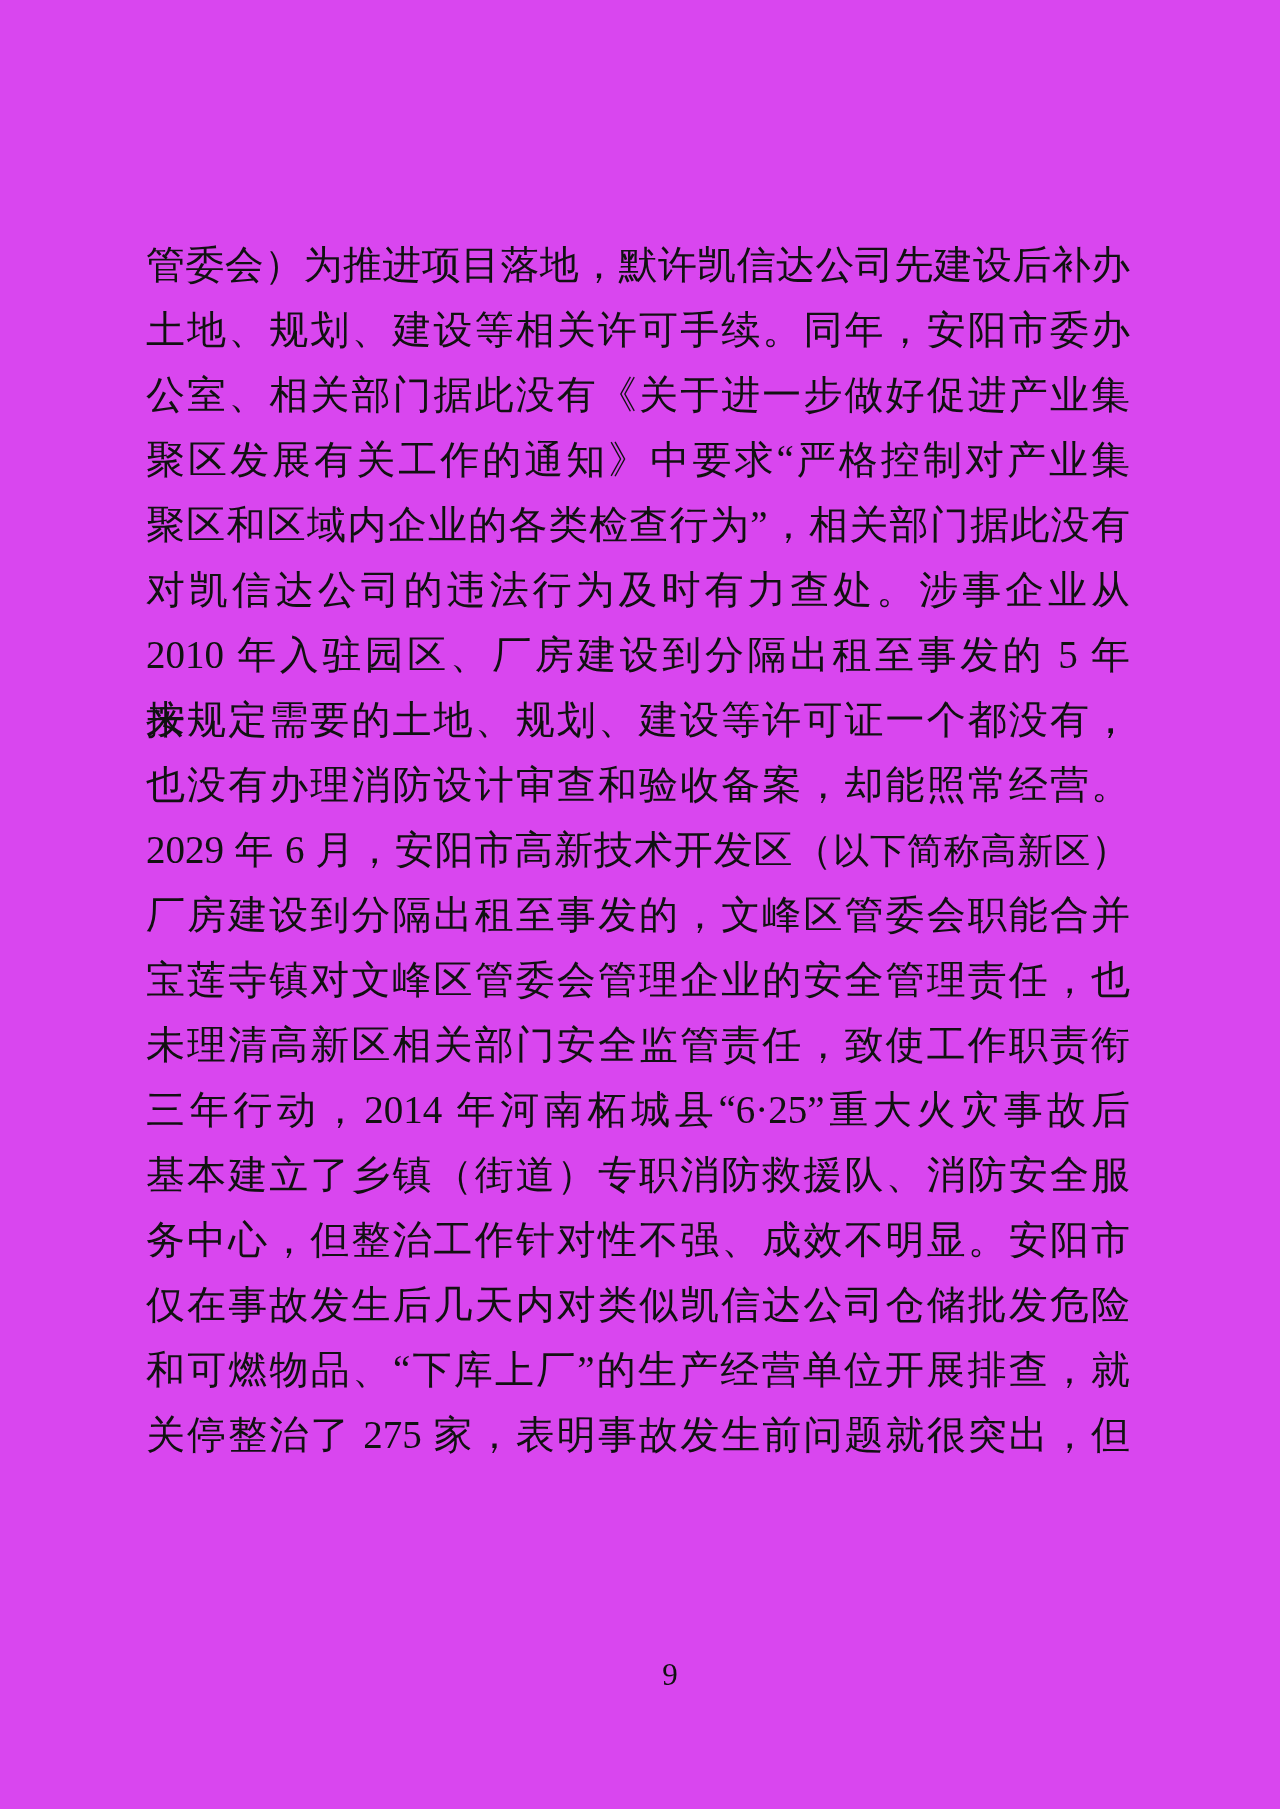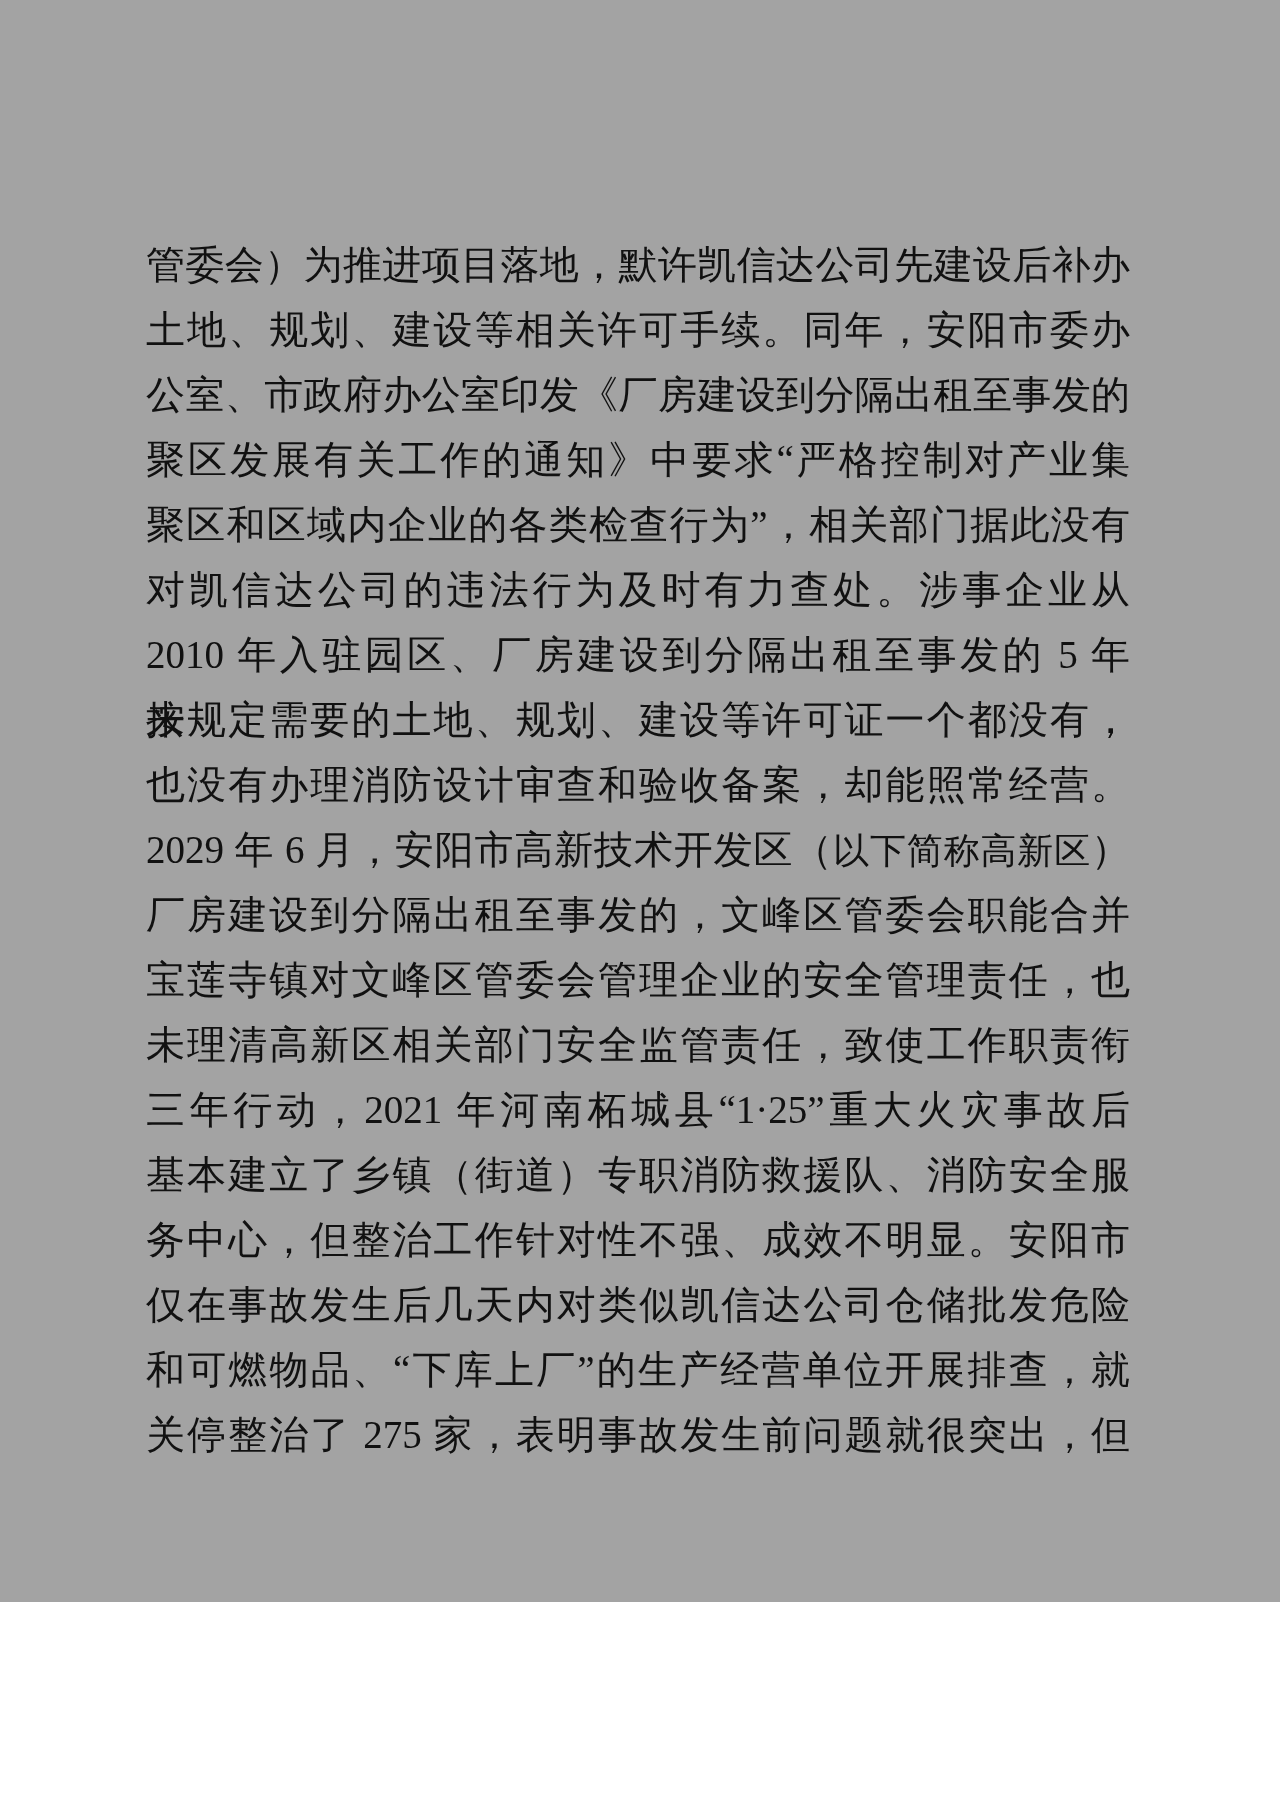--- a/index.html
+++ b/index.html
@@ -3,22 +3,22 @@
 <meta charset="utf-8">
 <style>
   html, body {
     margin: 0;
     padding: 0;
     background: #ffffff;
   }
   .page {
     position: relative;
     width: 1280px;
-    height: 1602px;
-    background: #a3a3a3;
+    height: 1809px;
+    background: #d946ef;
     overflow: hidden;
     font-family: "Liberation Serif", "DejaVu Serif", serif;
     color: #111111;
   }
   .text-block {
     position: absolute;
     left: 146px;
     top: 232px;
     width: 984px;
   }
@@ -45,32 +45,32 @@
     color: #111111;
   }
 </style>
 </head>
 <body>
 
 <div class="page">
   <div class="text-block">
       <div class="line"><span class="seg">管委会）为推进项目落地，默许凯信达公司先建设后补办</span></div>
       <div class="line"><span class="seg">土地、规划、建设等相关许可手续。同年，安阳市委办</span></div>
-      <div class="line"><span class="seg">公室、市政府办公室印发《厂房建设到分隔出租至事发的</span></div>
+      <div class="line"><span class="seg">公室、相关部门据此没有《关于进一步做好促进产业集</span></div>
       <div class="line"><span class="seg">聚区发展有关工作的通知》中要求“严格控制对产业集</span></div>
       <div class="line"><span class="seg">聚区和区域内企业的各类检查行为”，相关部门据此没有</span></div>
       <div class="line"><span class="seg">对凯信达公司的违法行为及时有力查处。涉事企业从</span></div>
       <div class="line"><span class="seg">2010 年入驻园区、厂房建设到分隔出租至事发的 5 年来，</span></div>
       <div class="line"><span class="seg">按规定需要的土地、规划、建设等许可证一个都没有，</span></div>
       <div class="line"><span class="seg">也没有办理消防设计审查和验收备案，却能照常经营。</span></div>
       <div class="line"><span class="seg">2029 年 6 月，安阳市高新技术开发区（</span><span class="seg small">以下简称高新区</span><span class="seg">）</span></div>
       <div class="line"><span class="seg">厂房建设到分隔出租至事发的，文峰区管委会职能合并</span></div>
       <div class="line"><span class="seg">宝莲寺镇对文峰区管委会管理企业的安全管理责任，也</span></div>
       <div class="line"><span class="seg">未理清高新区相关部门安全监管责任，致使工作职责衔</span></div>
-      <div class="line"><span class="seg">三年行动，2021 年河南柘城县“1·25”重大火灾事故后</span></div>
+      <div class="line"><span class="seg">三年行动，2014 年河南柘城县“6·25”重大火灾事故后</span></div>
       <div class="line"><span class="seg">基本建立了乡镇（街道）专职消防救援队、消防安全服</span></div>
       <div class="line"><span class="seg">务中心，但整治工作针对性不强、成效不明显。安阳市</span></div>
       <div class="line"><span class="seg">仅在事故发生后几天内对类似凯信达公司仓储批发危险</span></div>
       <div class="line"><span class="seg">和可燃物品、“下库上厂”的生产经营单位开展排查，就</span></div>
       <div class="line"><span class="seg">关停整治了 275 家，表明事故发生前问题就很突出，但</span></div>
     </div>
   <div class="page-number">9</div>
 </div>
 
 </body></html>

